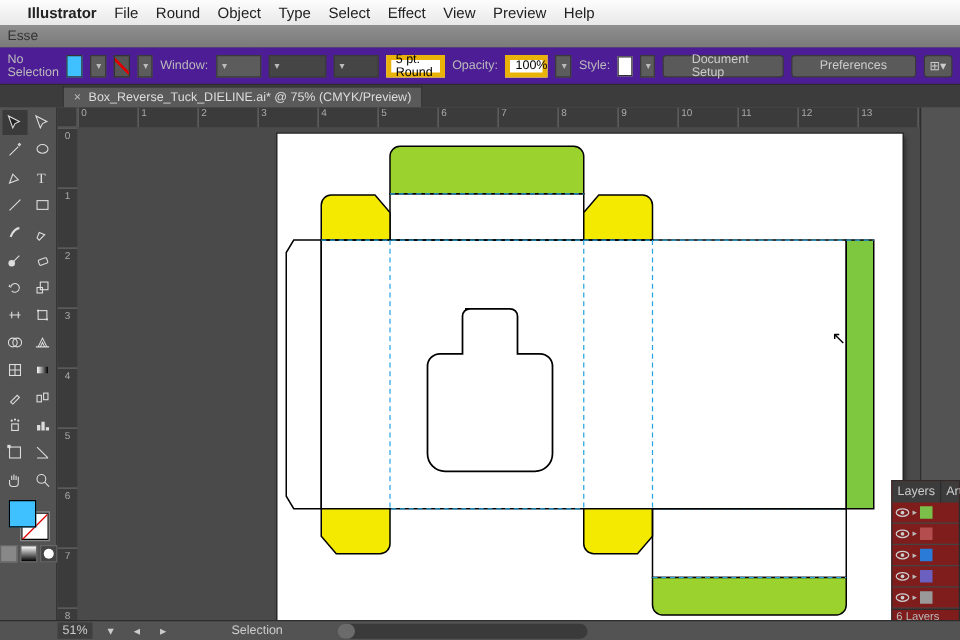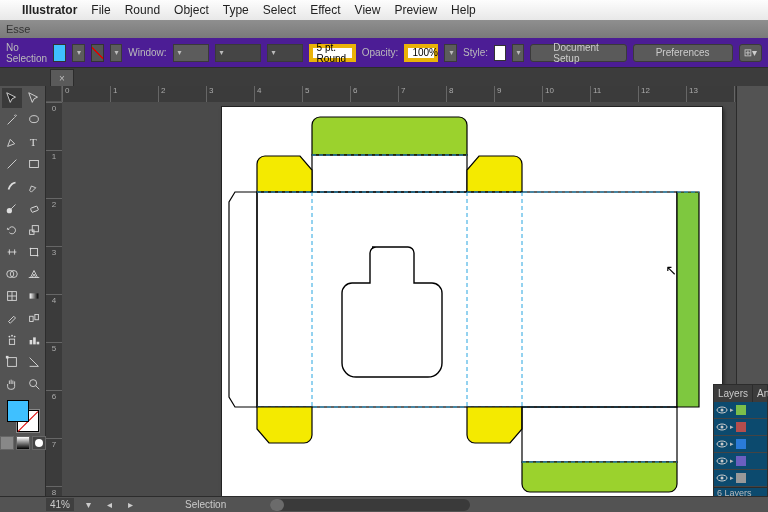--- a/index.html
+++ b/index.html
@@ -63,21 +63,21 @@
 .canvas { position:absolute; top:16px; left:16px; right:0; bottom:0; background:#4a4a4a; }
 .paper { position:absolute; top:5px; left:160px; width:500px; height:392px; background:#fff; box-shadow:0 0 0 1px #222, 2px 2px 4px rgba(0,0,0,.5); }
 
 
 .paper svg { width:100%; height:100%; }
 
 .cursor { position:absolute; top:155px; right:45px; font-size:14px; color:#000; pointer-events:none; }
 
 
 .right-panel { width:32px; background:#535353; border-left:1px solid #2c2c2c; }
-.layers-panel { position:absolute; right:0; top:298px; width:55px; background:#0c4a6e; border:1px solid #2c2c2c; }
+.layers-panel { position:absolute; right:0; top:298px; width:55px; background:#7f1d1d; border:1px solid #2c2c2c; }
 .layers-head { display:flex; background:#3c3c3c; color:#ccc; font-size:10px; }
 .layers-head .t { padding:3px 4px; border-right:1px solid #2c2c2c; }
 .layer-row { display:flex; align-items:center; height:17px; border-bottom:1px solid #444; gap:2px; padding:0 2px; }
 .eye { width:12px; height:12px; }
 .eye svg { width:12px; height:12px; }
 .lchip { width:10px; height:10px; }
 .lchip.a{background:#7bbf4a}.lchip.b{background:#b44d4d}.lchip.c{background:#2a7bd8}.lchip.d{background:#6b5fc0}.lchip.e{background:#999}
 .layer-tri { font-size:7px; color:#bbb; }
 .layers-foot { height:16px; border-top:1px solid #2c2c2c; color:#bbb; font-size:9px; padding:0 3px; }
 
@@ -129,20 +129,21 @@
   <div class="ctl-swatch" style="background:#fff;width:16px;height:16px"></div>
   <div class="ctl-dd" style="min-width:6px"></div>
   <div class="ctl-pill">Document Setup</div>
   <div class="ctl-pill">Preferences</div>
   <div class="ctl-pill" style="padding:0 4px">⊞▾</div>
 </div>
 
 <div class="doc-tabs">
   <div class="doc-tab">
     <span class="close">×</span>
+    <span>Box_Reverse_Tuck_DIELINE.ai* @ 75% (CMYK/Preview)</span>
   </div>
 </div>
 
 <div class="main">
 
   <div class="tool-col">
     <div class="tool-grid">
       <div class="tool sel">
           <svg viewBox="0 0 16 16">
             <path d="M2 2l4 11 2-4 4-2z" fill="#222" stroke="#ddd"></path>
@@ -434,21 +435,21 @@
             <circle cx="6" cy="6" r="1.5" fill="#ccc"></circle>
           </svg></span>
         <span class="layer-tri">▸</span>
         <span class="lchip e"></span>
       </div>
     <div class="layers-foot">6 Layers</div>
   </div>
 </div>
 
 <div class="status">
-  <span class="zoom">41%</span>
+  <span class="zoom">51%</span>
   <span class="arrow">▾</span>
   <span class="arrow">◂</span>
   <span class="arrow">▸</span>
   <span style="margin-left:40px">Selection</span>
   <div class="hscroll-stub">
       <div class="hscroll-thumb"></div>
     </div>
 </div>
 
 </body></html>

